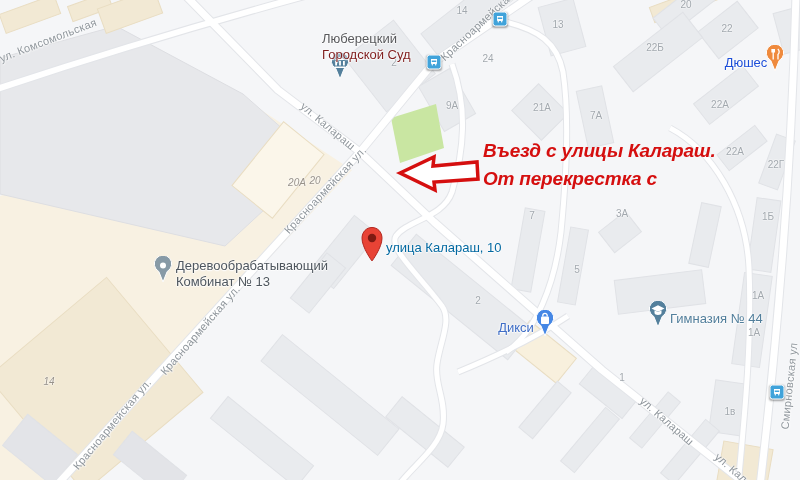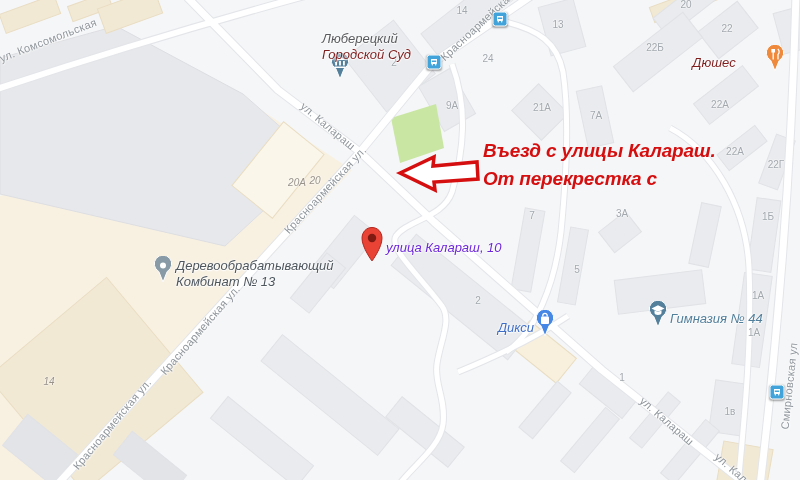--- a/index.html
+++ b/index.html
@@ -5,21 +5,21 @@
   html,body{margin:0;padding:0;background:#fff;}
   .map{position:relative;width:800px;height:480px;overflow:hidden;
        font-family:"Liberation Sans",sans-serif;background:#f5f6f8;}
   .map svg.base{position:absolute;left:0;top:0;}
   .lbl{position:absolute;white-space:nowrap;pointer-events:none;}
   .street{font-size:11px;color:#8f969c;letter-spacing:.3px;
           text-shadow:0 0 2px #fff,0 0 2px #fff,0 1px 2px #fff;}
   .bnum{font-size:10px;color:#a2a8ae;text-shadow:0 0 2px #fff,0 0 2px #fff;
         transform:translate(-50%,-50%);}
   .bnum-warm{color:#98928a;font-style:italic;}
-  .poi-label{font-size:13px;text-shadow:0 0 2px #fff,0 0 3px #fff,0 1px 1px #fff;font-style:italic;}
+  .poi-label{font-size:13px;text-shadow:0 0 2px #fff,0 0 3px #fff,0 1px 1px #fff;}
   .poi-pin{position:absolute;transform:translate(-50%,-100%);}
   .bus{position:absolute;width:13px;height:13px;background:#41a3da;border:1.5px solid #fff;
        border-radius:3px;box-shadow:0 1px 2px rgba(0,0,0,.35);transform:translate(-50%,-50%);
        display:flex;align-items:center;justify-content:center;}
   .ann{position:absolute;font-size:19px;font-weight:bold;font-style:italic;
        color:#d50f0f;white-space:nowrap;letter-spacing:-.2px;}
 </style>
 </head>
 <body>
 
@@ -201,29 +201,29 @@
       </svg>
   </div>
   <div class="lbl poi-label" style="left:670px;top:311px;color:#517e9b">Гимназия № 44</div>
 
   <div class="poi-pin" style="left:775px;top:76px">
     <svg width="20" height="27" viewBox="0 0 20 27">
         <path d="M10 26 L5.8 15.5 A8.7 8.7 0 1 1 14.2 15.5 Z" stroke="#fff" stroke-width="1" fill="#ef8a3d"></path>
         <path stroke="#fff" stroke-width="1.3" fill="none" d="M7 4 v3.4 M9.4 4 v3.4 M8.2 4 v5.2 M8.2 9.2 v5.3 M12.8 4 c1.8 1.4 1.8 4.2 0.2 5.4 V14.5"></path>
       </svg>
   </div>
-  <div class="lbl poi-label" style="left:714px;top:62px;transform:translate(-50%,-50%);color:#7f1d1d">Дюшес</div>
+  <div class="lbl poi-label" style="left:746px;top:62px;transform:translate(-50%,-50%);color:#1d4ed8">Дюшес</div>
 
   <div class="poi-pin" style="left:372px;top:266px">
     <svg width="24" height="36" viewBox="0 0 24 36">
         <path d="M12 35 C12 35 2 21.5 2 12.3 C2 6 6.4 1.5 12 1.5 C17.6 1.5 22 6 22 12.3 C22 21.5 12 35 12 35 Z" stroke="#b3261e" stroke-width="1" fill="#e84335"></path>
         <circle cx="12" cy="12" r="4.2" fill="#7e1a12"></circle>
       </svg>
   </div>
-  <div class="lbl poi-label" style="left:386px;top:240px;color:#6d28d9">улица Калараш, 10</div>
+  <div class="lbl poi-label" style="left:386px;top:240px;color:#0369a1">улица Калараш, 10</div>
 
   <svg style="position:absolute;left:390px;top:148px" width="96" height="48" viewBox="0 0 96 48">
     <path d="M10 25 L44 9 L43 18 L87 14 L88 31 L44 34 L45 42 Z" fill="#ffffff" stroke="#d50f0f" stroke-width="3.5" stroke-linejoin="miter"></path>
   </svg>
   <div class="ann" style="left:483px;top:168px">От перекрестка с</div>
   <div class="ann" style="left:483px;top:140px">Въезд с улицы Калараш.</div>
 
 </div>
 
 </body></html>

